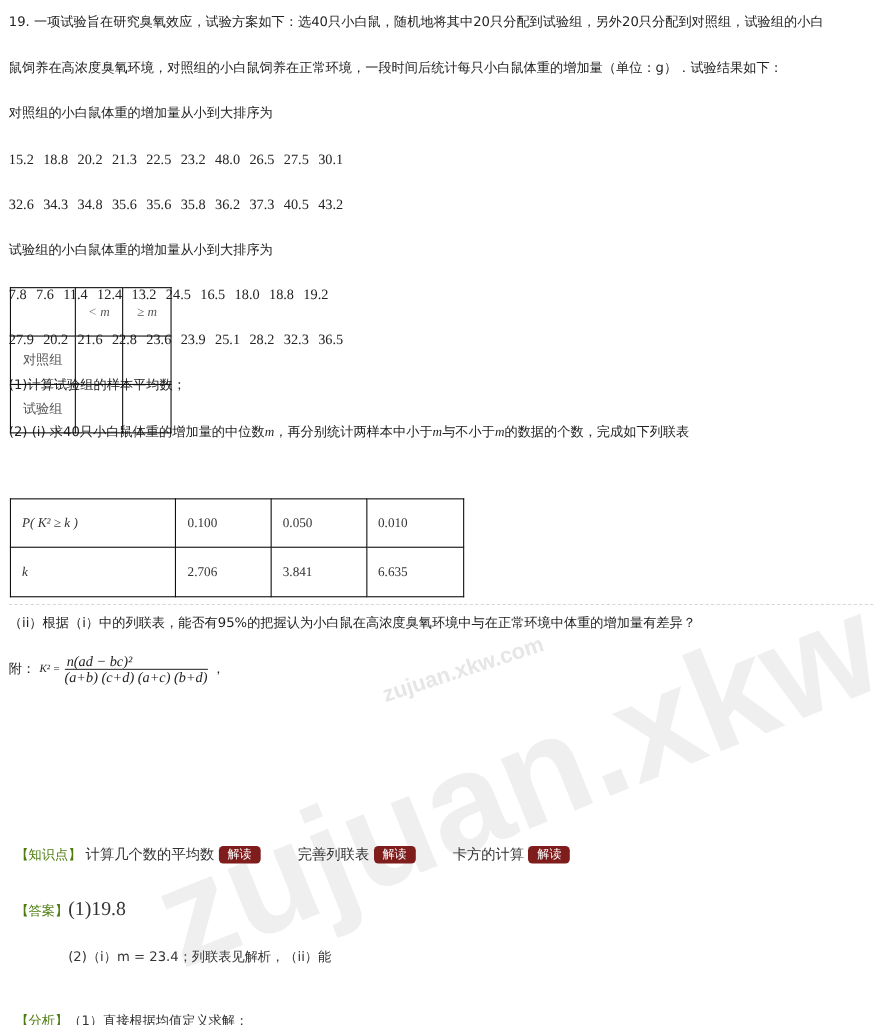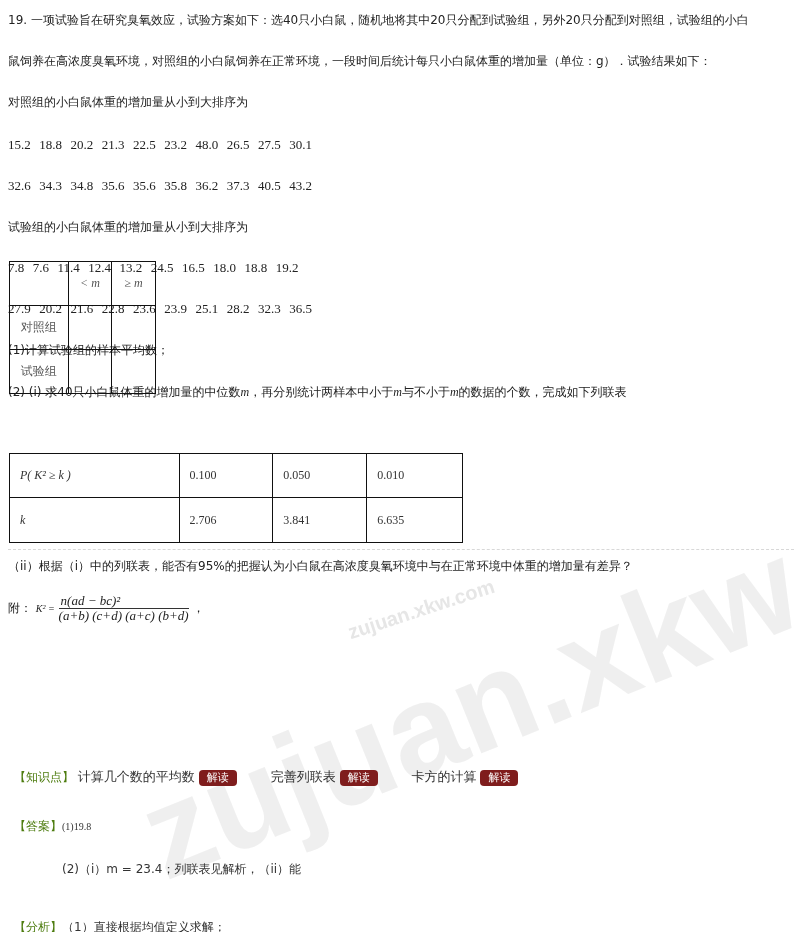--- a/index.html
+++ b/index.html
@@ -83,21 +83,21 @@
 <div class="line c" style="top:418px; line-height:normal;">
   <span style="vertical-align:middle;">附：</span>
   <span class="ital" style="font-size:10px; vertical-align:middle;">K² =</span>
   <span class="frac ital" style="font-size:13px;">
     <span class="num">n(ad − bc)²</span>
     <span class="den">(a+b) (c+d) (a+c) (b+d)</span>
   </span>
   <span style="vertical-align:middle;">，</span>
 </div>
 
-<table class="kt c" style="left:9px; top:453px; width:454px; height:89px;">
+<table class="kt c" style="left:9px; top:453px; width:413px; height:89px;">
   <tbody>
       <tr style="height:44px;">
     <td style="width:170px;" class="ital">P( K² ≥ k )</td>
     <td style="width:94px;">0.100</td>
     <td style="width:94px;">0.050</td>
     <td style="width:96px;">0.010</td>
   </tr>
   <tr style="height:45px;">
     <td class="ital">k</td>
     <td>2.706</td>
@@ -110,19 +110,19 @@
 <div class="divider"></div>
 
 <div class="line c" style="top:564px; left:14px;">
   <span class="tag">【知识点】</span>
   <span class="kp-item"><span>计算几个数的平均数</span><span class="badge">解读</span></span>
   <span class="kp-item"><span>完善列联表</span><span class="badge">解读</span></span>
   <span class="kp-item"><span>卡方的计算</span><span class="badge">解读</span></span>
 </div>
 
 <div class="line c" style="top:596px; left:14px;">
-  <span class="tag">【答案】</span><span class="ans serif" style="font-size:10px;">(1)19.8</span>
+  <span class="tag">【答案】</span><span class="ans serif" style="font-size:18px;">(1)19.8</span>
 </div>
 <div class="line ans c" style="top:622px; left:62px;">(2)（i）m = 23.4；列联表见解析，（ii）能</div>
 
 <div class="line c" style="top:664px; left:14px;">
   <span class="tag">【分析】</span><span class="ans">（1）直接根据均值定义求解；</span>
 </div>
 
 </body></html>

